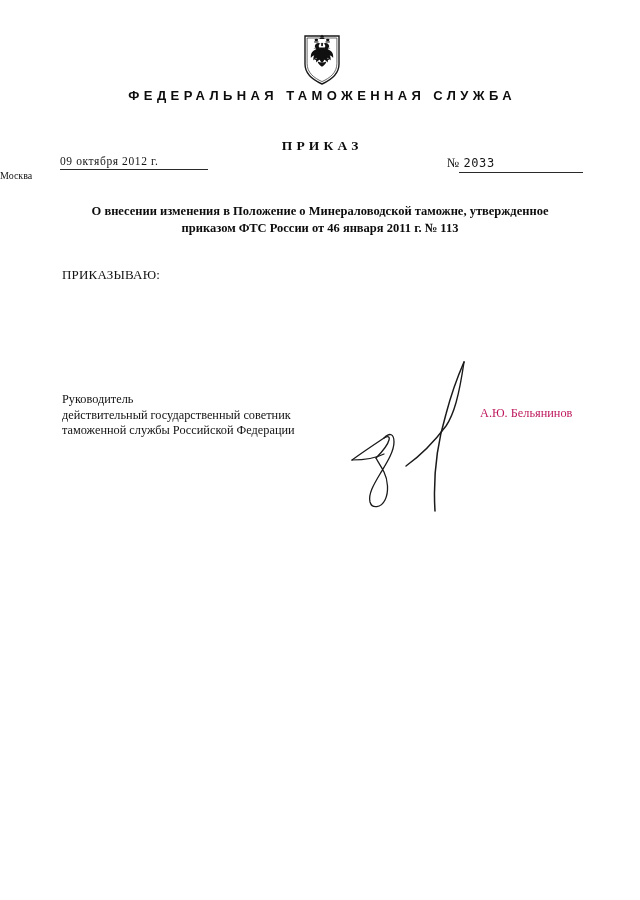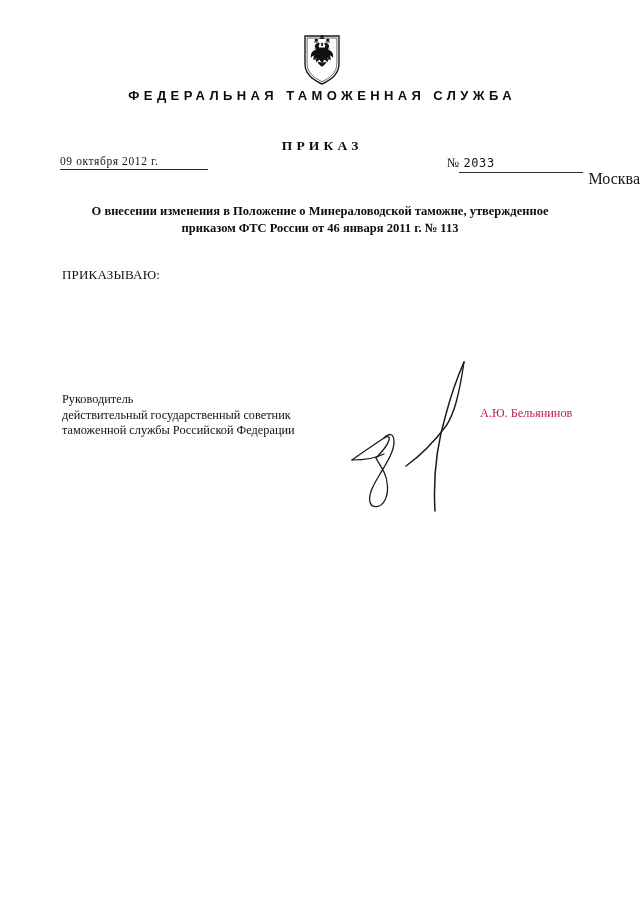--- a/index.html
+++ b/index.html
@@ -99,22 +99,22 @@
     padding: 0 2px 2px 4px;
     border-bottom: 1px solid #2a2a2a;
     min-width: 118px;
   }
 
   .city {
     position: absolute;
     left: 0;
     right: 0;
     top: 170px;
-    text-align: right;
-    font-size: 16px;
+    text-align: left;
+    font-size: 10px;
     color: #151515;
   }
 
   
   .subject {
     position: absolute;
     left: 90px;
     width: 460px;
     top: 203px;
     text-align: center;

